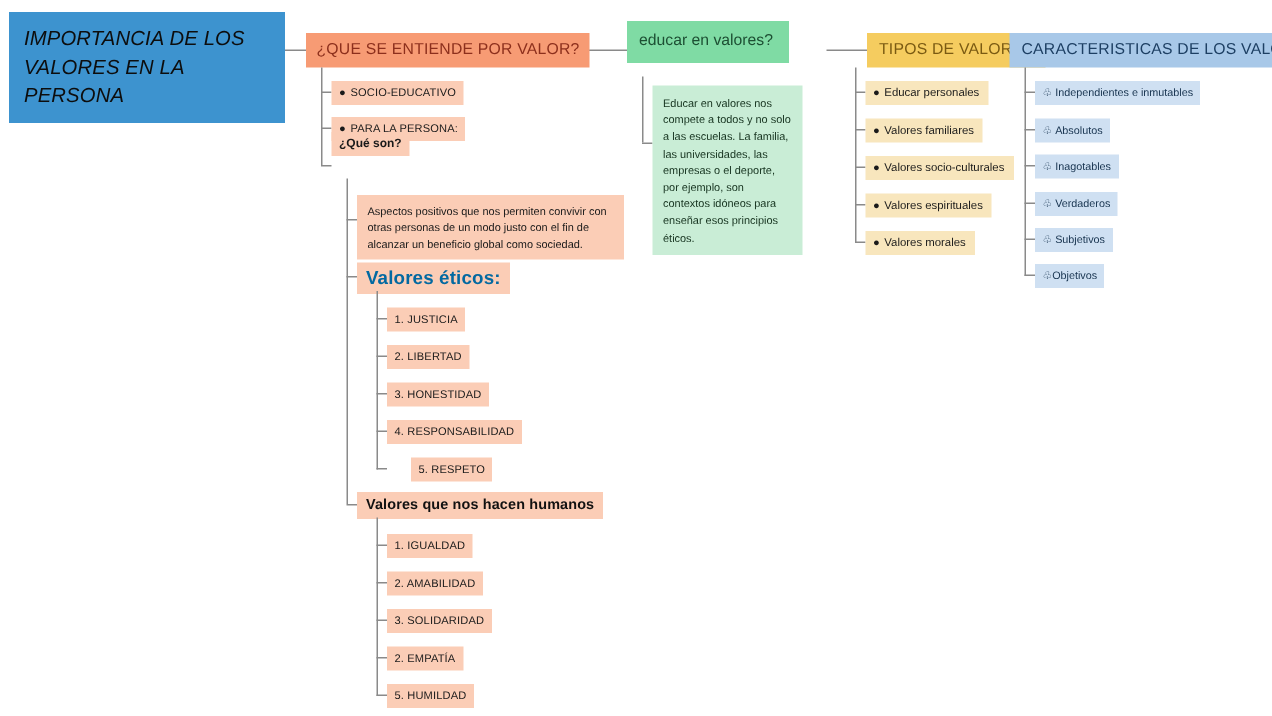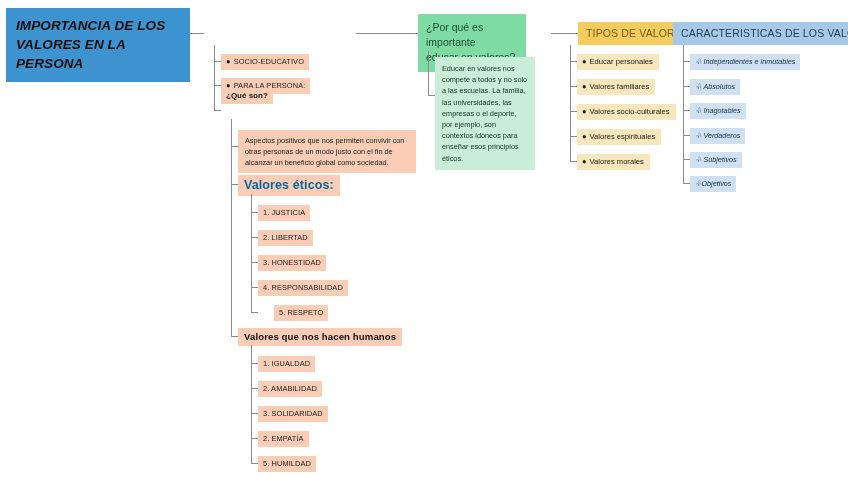--- a/index.html
+++ b/index.html
@@ -44,21 +44,21 @@
   }
   .node-wrap {
     white-space: normal;
   }
   
   .root {
     background: #3d93cf;
     color: #0d0d0d;
     font-style: italic;
     font-size: 13.5px;
-    font-weight: 700;
+    font-weight: 400;
     line-height: 19px;
     padding: 8px 10px 9px 10px;
     letter-spacing: .1px;
   }
   
   .h1-orange {
     background: #f79b74;
     color: #8c2f1c;
     font-size: 10.5px;
     padding: 5px 7px 6px 7px;
@@ -120,21 +120,20 @@
     background: #f8e6bd;
     color: #1a1a1a;
     font-size: 7.6px;
     padding: 3px 6px 4px 5px;
   }
   .chip-lblue {
     background: #cfe0f2;
     color: #16324e;
     font-size: 7.2px;
     padding: 3px 5px 4px 5px;
-    font-style: italic;
   }
   
   .desc-salmon {
     background: #fbcdb6;
     color: #1a1a1a;
     font-size: 7.3px;
     line-height: 11px;
     padding: 5px 7px 5px 7px;
     width: 178px;
   }
@@ -166,20 +165,23 @@
   <div class="hline" style="left:190px; top:33px; width:14px;"></div>
   <div class="hline" style="left:356px; top:33px; width:62px;"></div>
   <div class="hline" style="left:551px; top:33px; width:27px;"></div>
   <div class="hline" style="left:650px; top:33px; width:23px;"></div>
 
   <div class="node root" style="left:6px; top:8px; width:184px;">
     <div class="node-wrap">IMPORTANCIA DE LOS</div>
     <div class="node-wrap">VALORES EN LA PERSONA</div>
   </div>
 
+  <div class="node h1-orange" style="left:204px; top:22px;">
+    <span>¿QUE SE ENTIENDE POR VALOR?</span>
+  </div>
 
   <div class="vline" style="left:214px; top:45px; height:65px;"></div>
   <div class="stub" style="left:214px; top:61px;"></div>
   <div class="stub" style="left:214px; top:85px;"></div>
   <div class="stub" style="left:214px; top:110px;"></div>
 
   <div class="node chip-salmon" style="left:221px; top:54px;">
     <span class="bullet">●</span><span>SOCIO-EDUCATIVO</span>
   </div>
 
@@ -246,21 +248,20 @@
     <span>3. SOLIDARIDAD</span>
   </div>
   <div class="node chip-salmon" style="left:258px; top:431px;">
     <span>2. EMPATÍA</span>
   </div>
   <div class="node chip-salmon" style="left:258px; top:456px;">
     <span>5. HUMILDAD</span>
   </div>
 
   <div class="node h1-green" style="left:418px; top:14px; width:108px;">
-    <div class="node-wrap">¿Por qué es importante</div>
     <div class="node-wrap">educar en valores?</div>
   </div>
   <div class="vline" style="left:428px; top:51px; height:44px;"></div>
   <div class="stub" style="left:428px; top:95px;"></div>
 
   <div class="node desc-green" style="left:435px; top:57px;">
     <span class="node-wrap">Educar en valores nos compete a todos y no solo a las escuelas. La familia, las universidades, las empresas o el deporte, por ejemplo, son contextos idóneos para enseñar esos principios éticos.</span>
   </div>
 
   <div class="node h1-yellow" style="left:578px; top:22px;">

